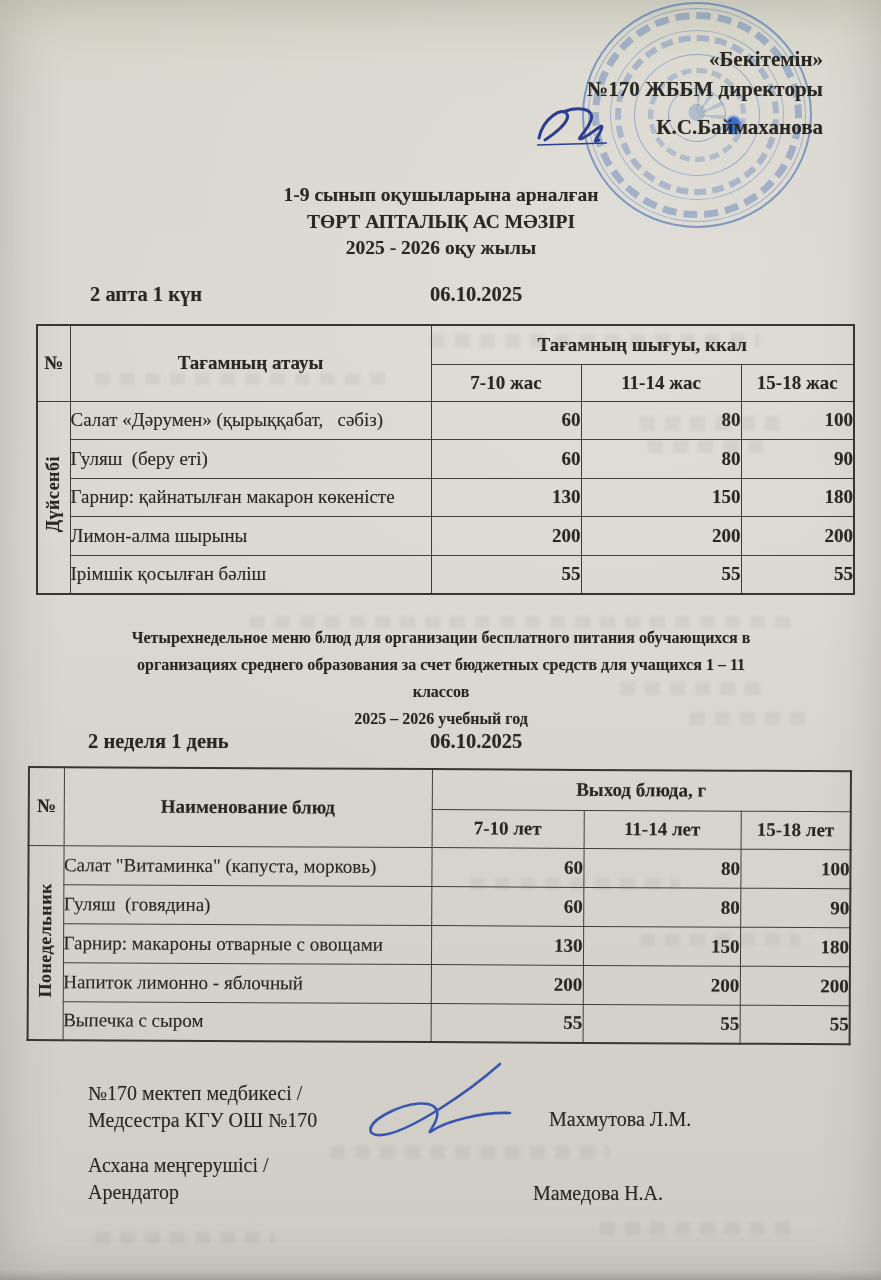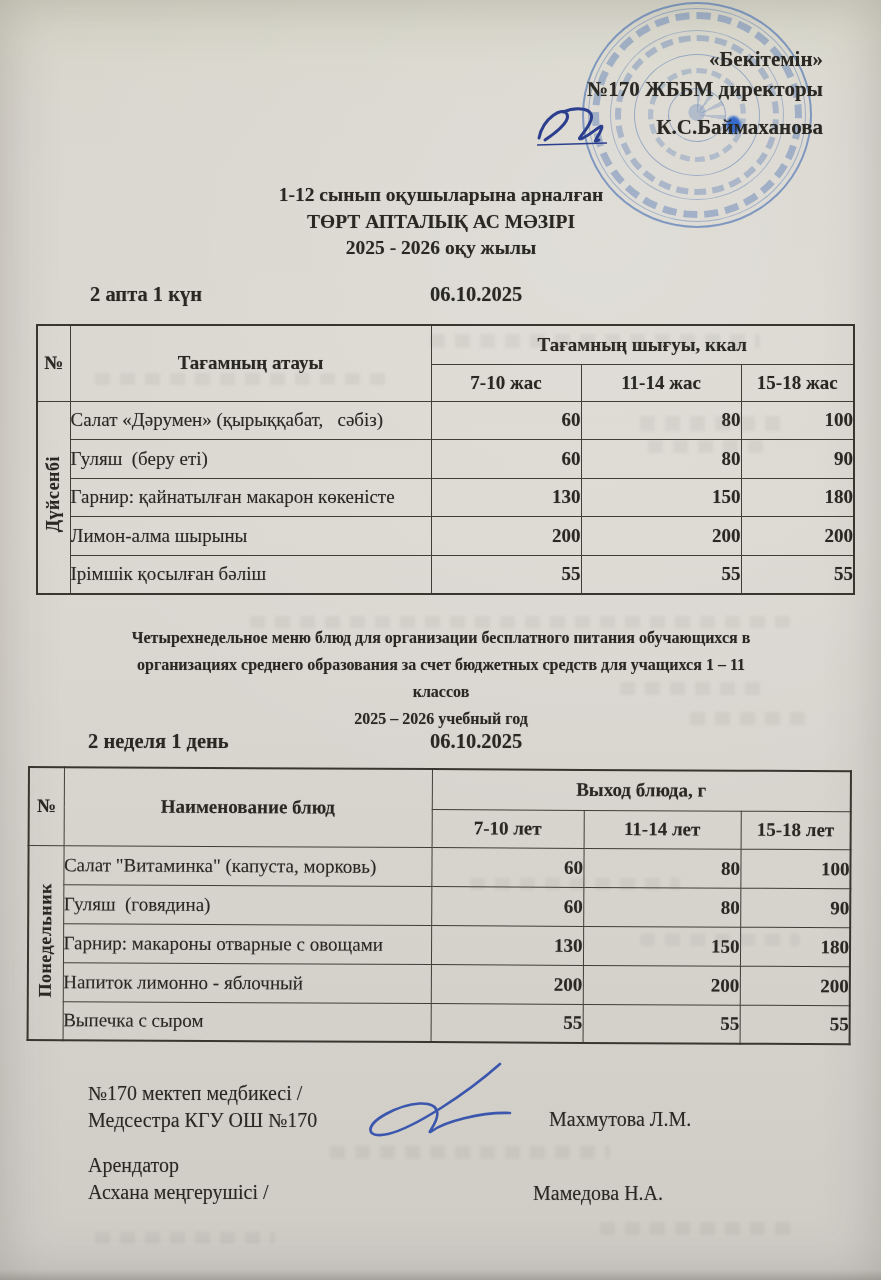--- a/index.html
+++ b/index.html
@@ -97,21 +97,21 @@
     <div class="sig-row">
       <svg class="sig-top" width="112" height="48" viewBox="0 0 112 48">
         <path d="M6 36 C10 16 30 4 34 12 C38 20 18 34 12 38 M30 10 C44 4 62 6 58 18 C54 30 40 40 50 36 C62 30 72 18 68 28 C65 36 58 42 66 38" fill="none" stroke="#2c3f8f" stroke-width="3" stroke-linecap="round"></path>
         <path d="M4 43 L74 41" fill="none" stroke="#2c3f8f" stroke-width="1.6"></path>
       </svg>
       <span class="sig-name">К.С.Баймаханова</span>
     </div>
   </div>
 
   <div class="abs kk-title soft">
-    <div>1-12 сынып оқушыларына арналған</div>
+    <div>1-9 сынып оқушыларына арналған</div>
     <div>ТӨРТ АПТАЛЫҚ АС МӘЗІРІ</div>
     <div>2025 - 2026 оқу жылы</div>
   </div>
 
   <div class="abs meta soft" style="left:90px;top:283px;">2 апта 1 күн</div>
   <div class="abs meta soft" style="left:430px;top:283px;">06.10.2025</div>
 
   <table class="menu soft" id="table-kk" style="left:36px;top:324px;width:817px;">
     <colgroup>
         <col style="width:33px">
@@ -233,22 +233,22 @@
   <div class="abs foot soft" style="left:88px;top:1080px;">
     <div>№170 мектеп медбикесі /</div>
     <div>Медсестра КГУ ОШ №170</div>
   </div>
   <svg class="abs sig-bottom" width="216" height="96" viewBox="0 0 216 96">
     <path d="M162 14 C128 44 76 78 50 84 C28 89 26 76 48 64 C72 51 96 50 99 61 C102 72 86 86 94 81 C106 72 142 62 172 63" fill="none" stroke="#3b57ad" stroke-width="2.6" stroke-linecap="round"></path>
   </svg>
   <div class="abs foot soft" style="left:533px;top:1106px;margin-left:16px;">Махмутова Л.М.</div>
 
   <div class="abs foot soft" style="left:88px;top:1152px;">
+    <div>Асхана меңгерушісі /</div>
     <div>Арендатор</div>
-    <div>Асхана меңгерушісі /</div>
   </div>
   <div class="abs foot soft" style="left:533px;top:1180px;">Мамедова Н.А.</div>
 
   <div class="ghost" style="left:430px;top:334px;width:330px;height:14px;"></div>
   <div class="ghost" style="left:95px;top:373px;width:290px;height:12px;"></div>
   <div class="ghost" style="left:640px;top:416px;width:150px;height:15px;"></div>
   <div class="ghost" style="left:648px;top:440px;width:120px;height:13px;"></div>
   <div class="ghost" style="left:250px;top:616px;width:540px;height:12px;"></div>
   <div class="ghost" style="left:620px;top:682px;width:150px;height:13px;"></div>
   <div class="ghost" style="left:690px;top:712px;width:115px;height:13px;"></div>

